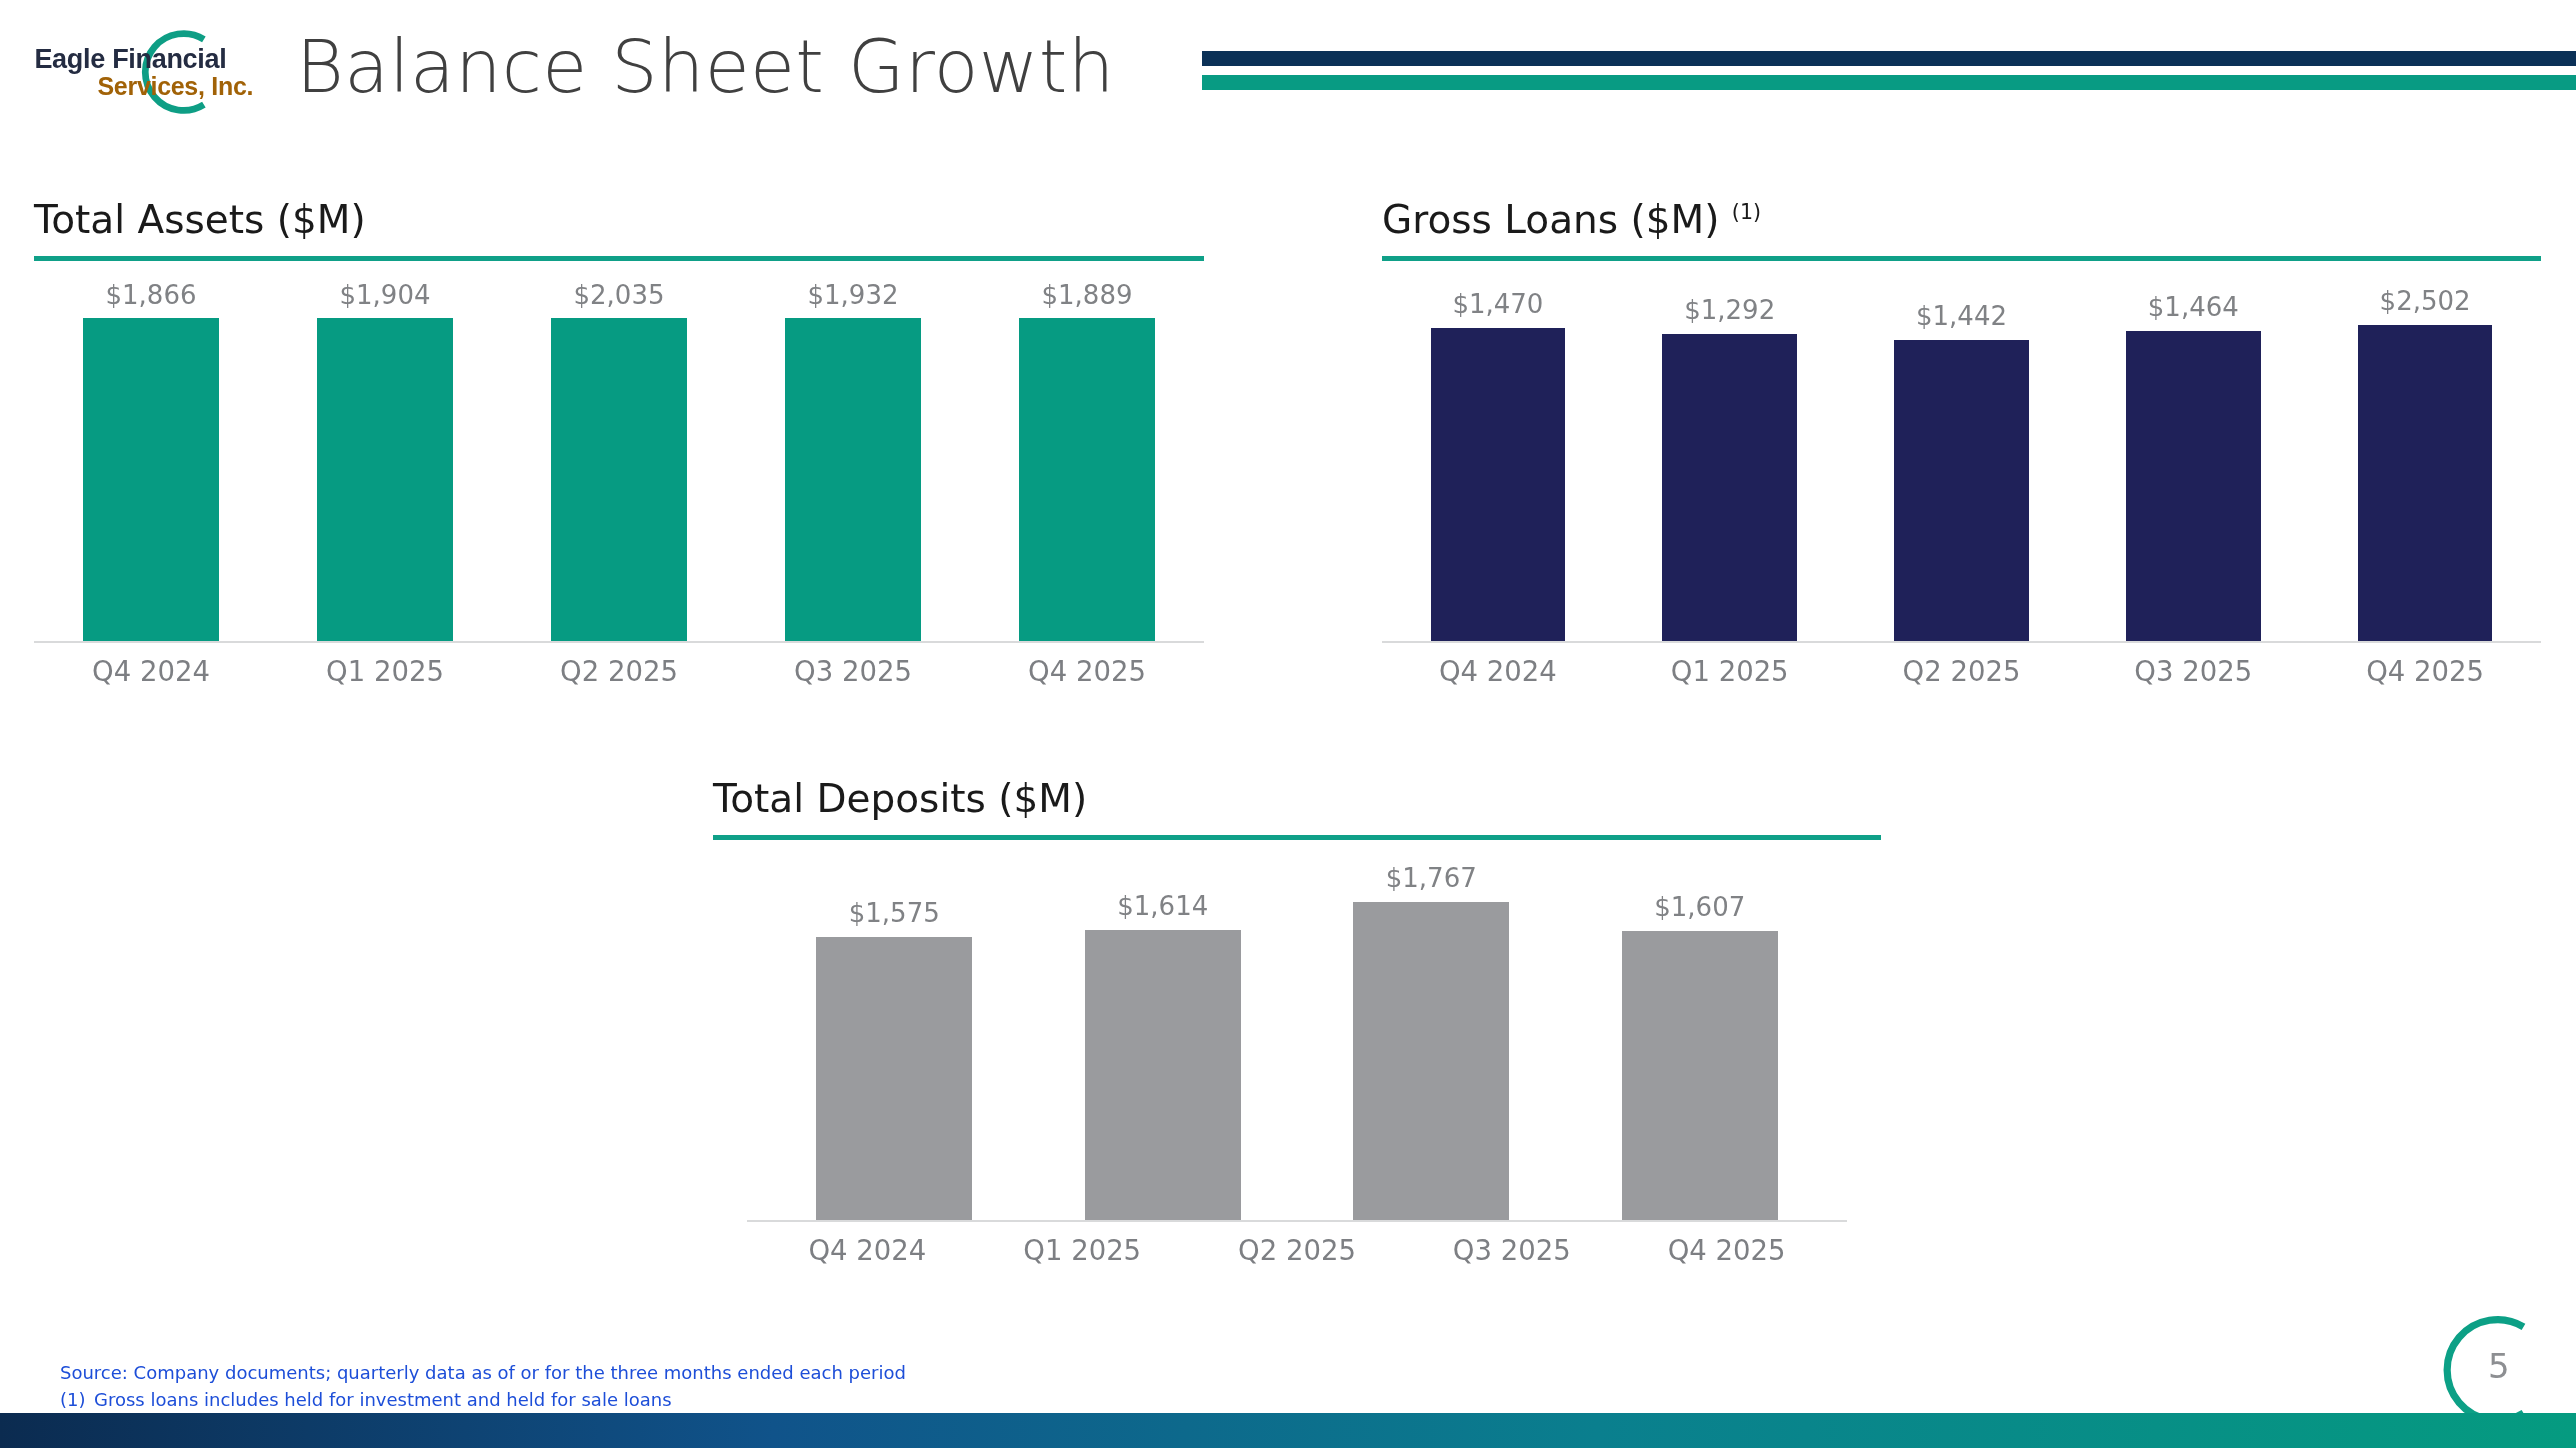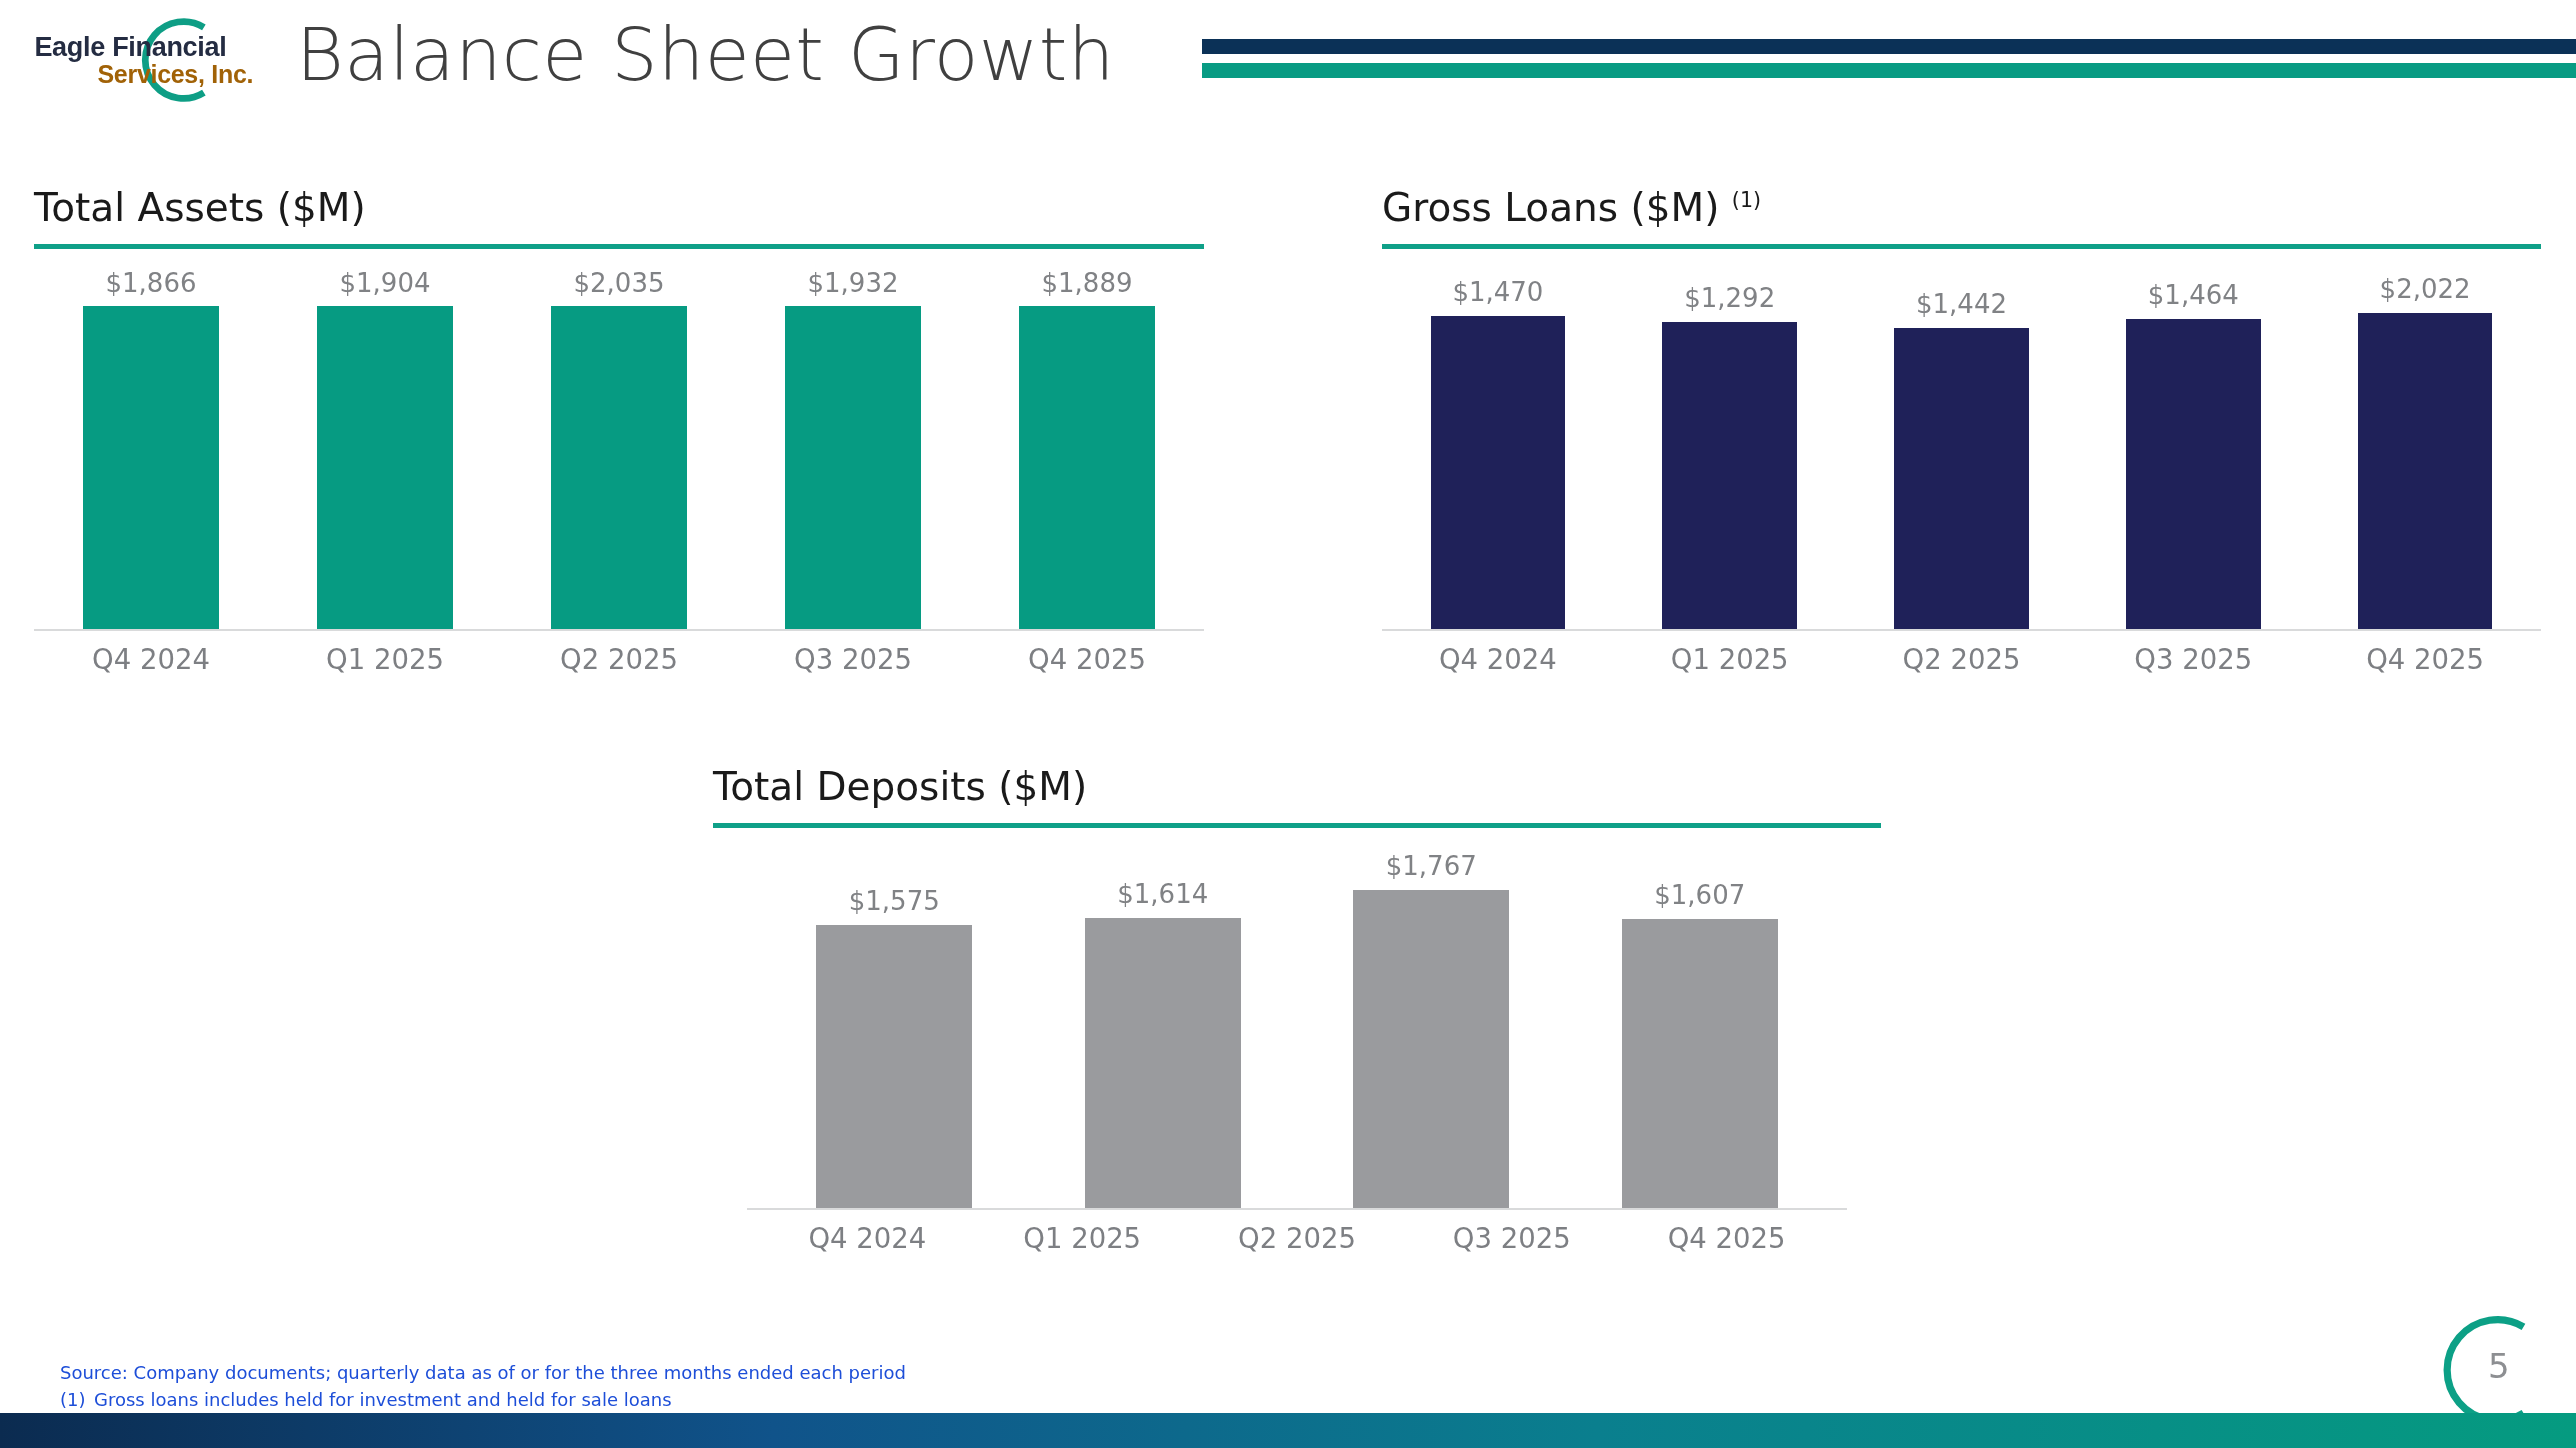--- a/index.html
+++ b/index.html
@@ -3,21 +3,21 @@
 <meta charset="utf-8">
 <style>
   html,body{margin:0;padding:0;}
   body{
     width:2576px;height:1449px;
     background:#ffffff;
     font-family:"Liberation Sans",sans-serif;
     overflow:hidden;
     position:relative;
   }
-  .slide{position:absolute;inset:0;background:#fff;}
+  .slide{position:absolute;inset:0;background:#fff;margin-top:12px;}
 
   
   .logo{position:absolute;left:27.5px;top:10.3px;width:249px;height:94px;}
   .logo-arc{position:absolute;left:101px;top:1.7px;width:96px;height:96px;}
   .logo-txt{position:absolute;left:0;top:24px;width:249px;line-height:1.02;}
   .logo-l1{font-size:27px;font-weight:bold;color:#242c42;letter-spacing:-0.3px;padding-left:6.9px;}
   .logo-l2{font-size:25px;font-weight:bold;color:#a16207;letter-spacing:-0.3px;padding-left:70px;}
 
   .title{
     position:absolute;left:296px;top:12px;
@@ -137,21 +137,21 @@
         </div>
         <div class="bcol">
           <div class="bval">$1,442</div>
           <div class="bar" style="height:301px;background:#1f2159;"></div>
         </div>
         <div class="bcol">
           <div class="bval">$1,464</div>
           <div class="bar" style="height:310px;background:#1f2159;"></div>
         </div>
         <div class="bcol">
-          <div class="bval">$2,022</div>
+          <div class="bval">$2,502</div>
           <div class="bar" style="height:316px;background:#1f2159;"></div>
         </div>
       </div>
     </div>
     <div class="axis"></div>
     <div class="xlabels">
       <div class="xlab">Q4 2024</div>
       <div class="xlab">Q1 2025</div>
       <div class="xlab">Q2 2025</div>
       <div class="xlab">Q3 2025</div>

